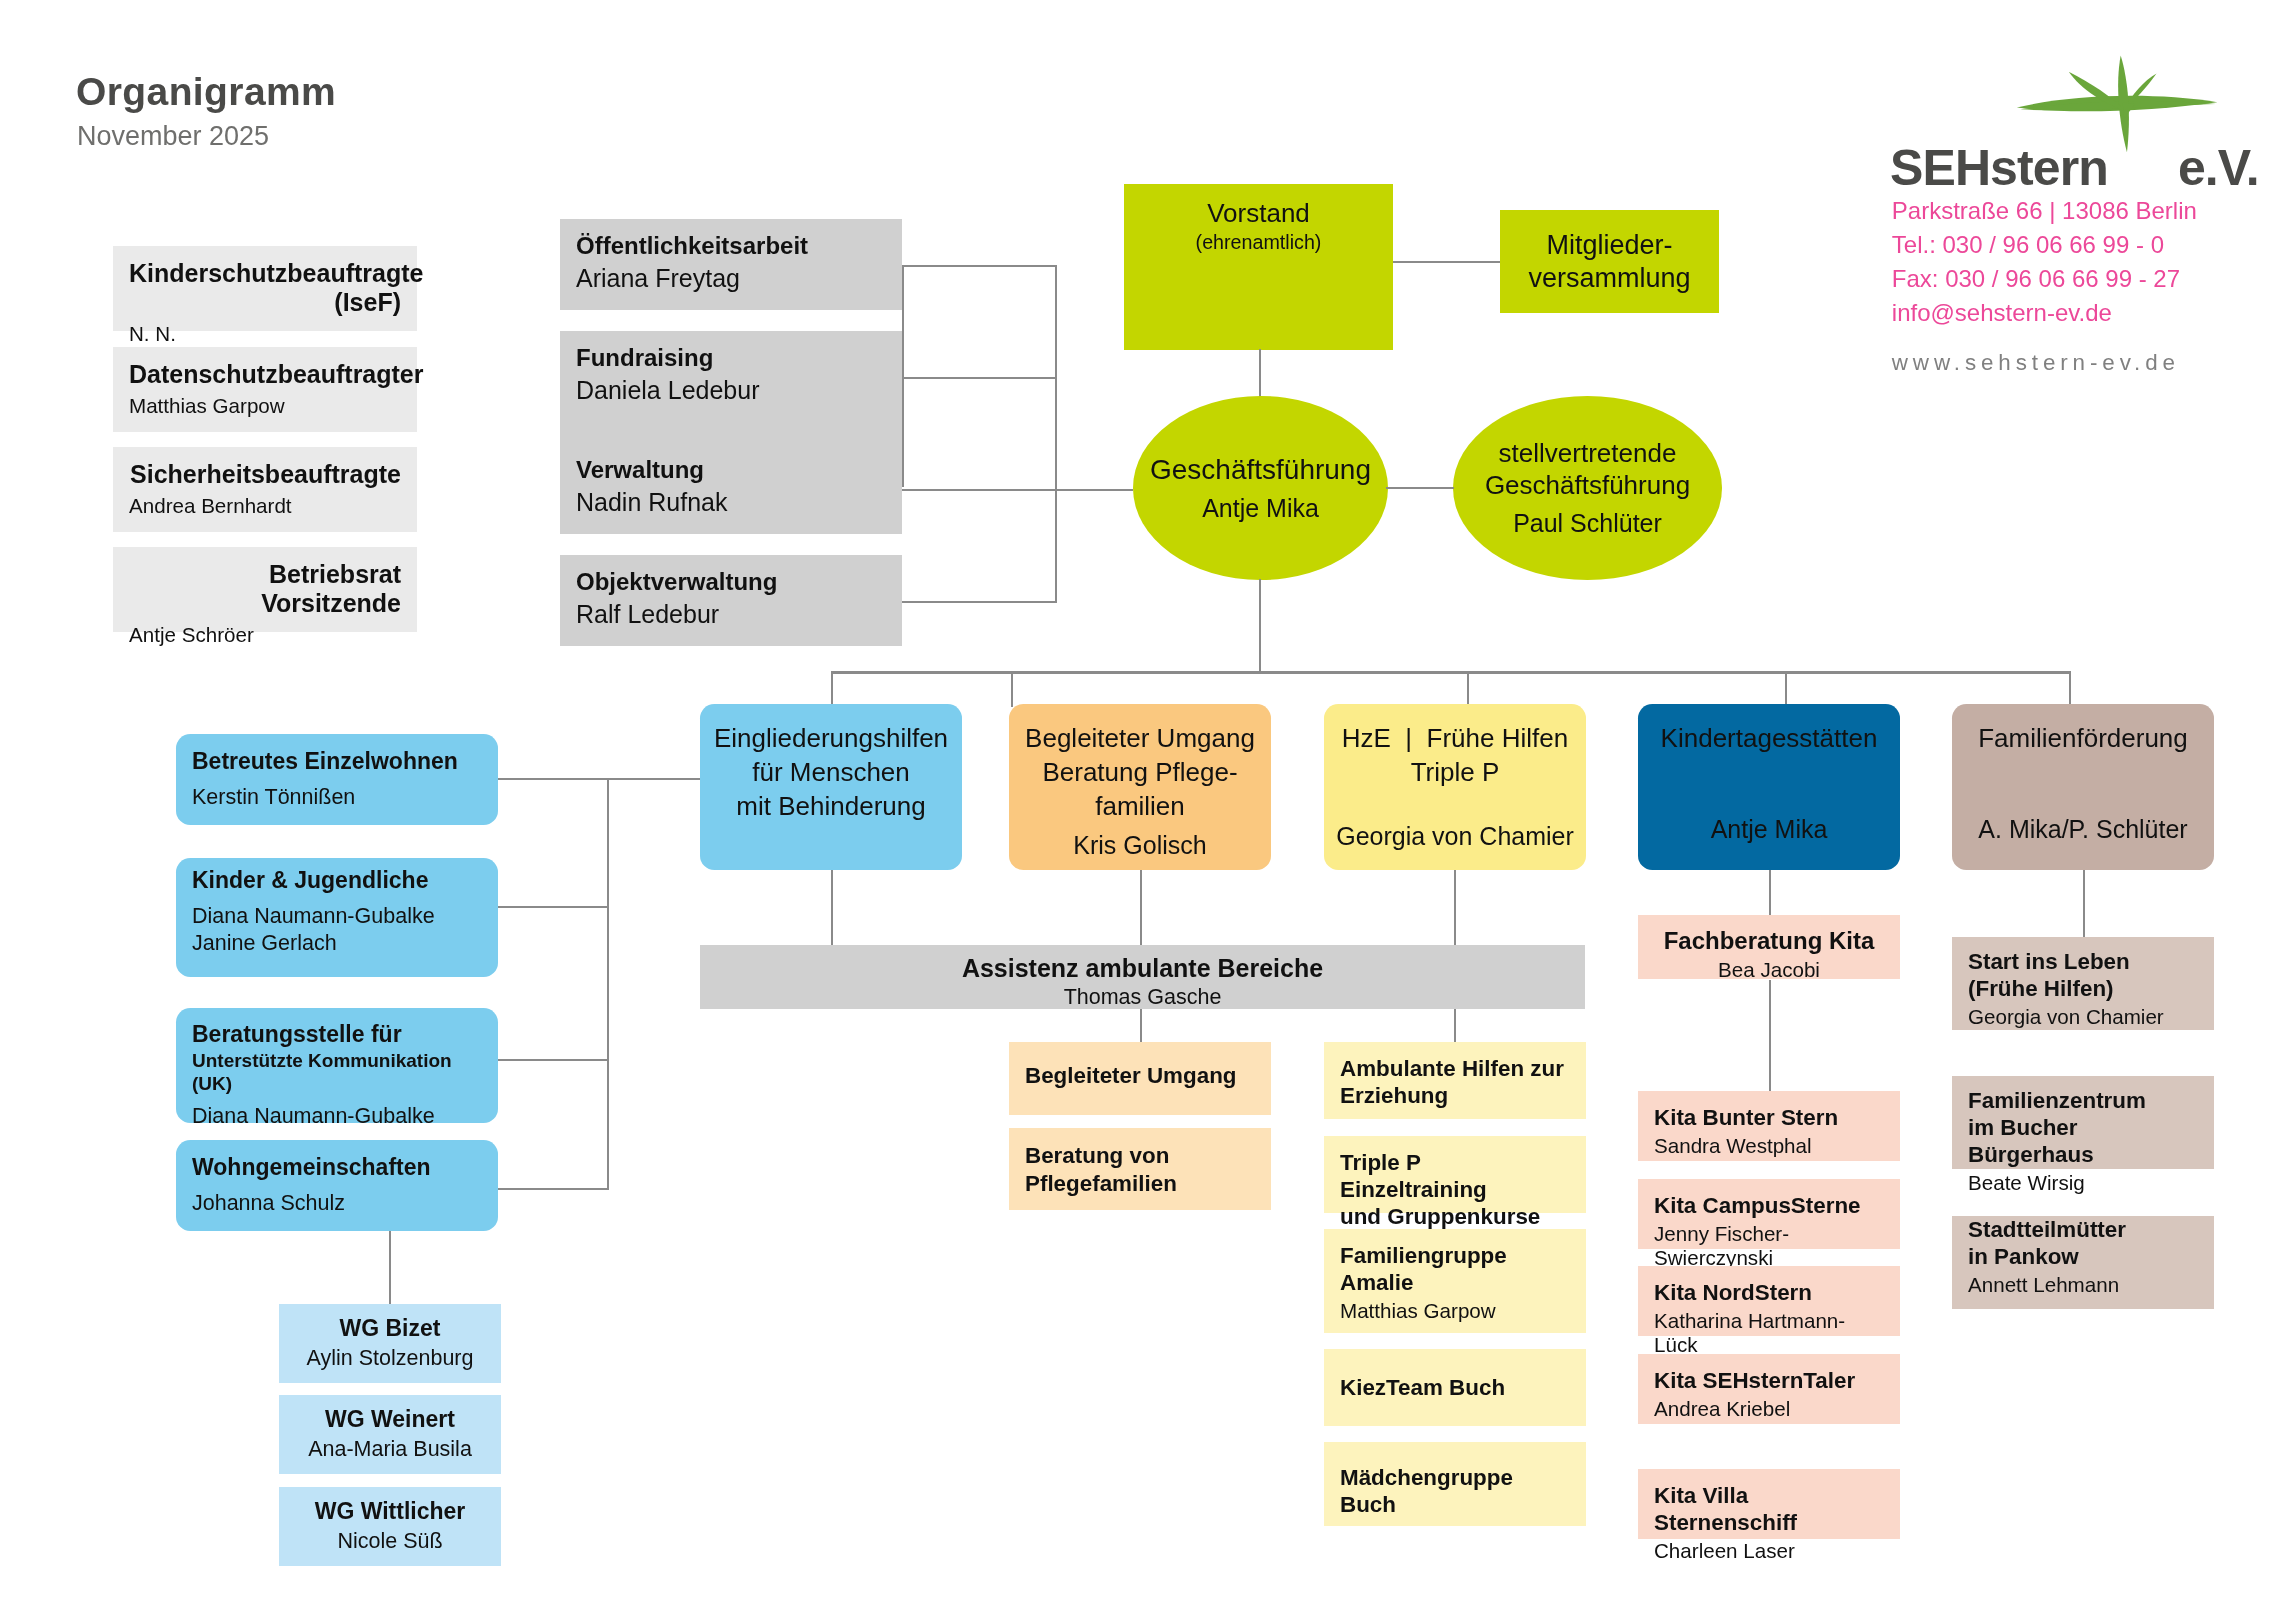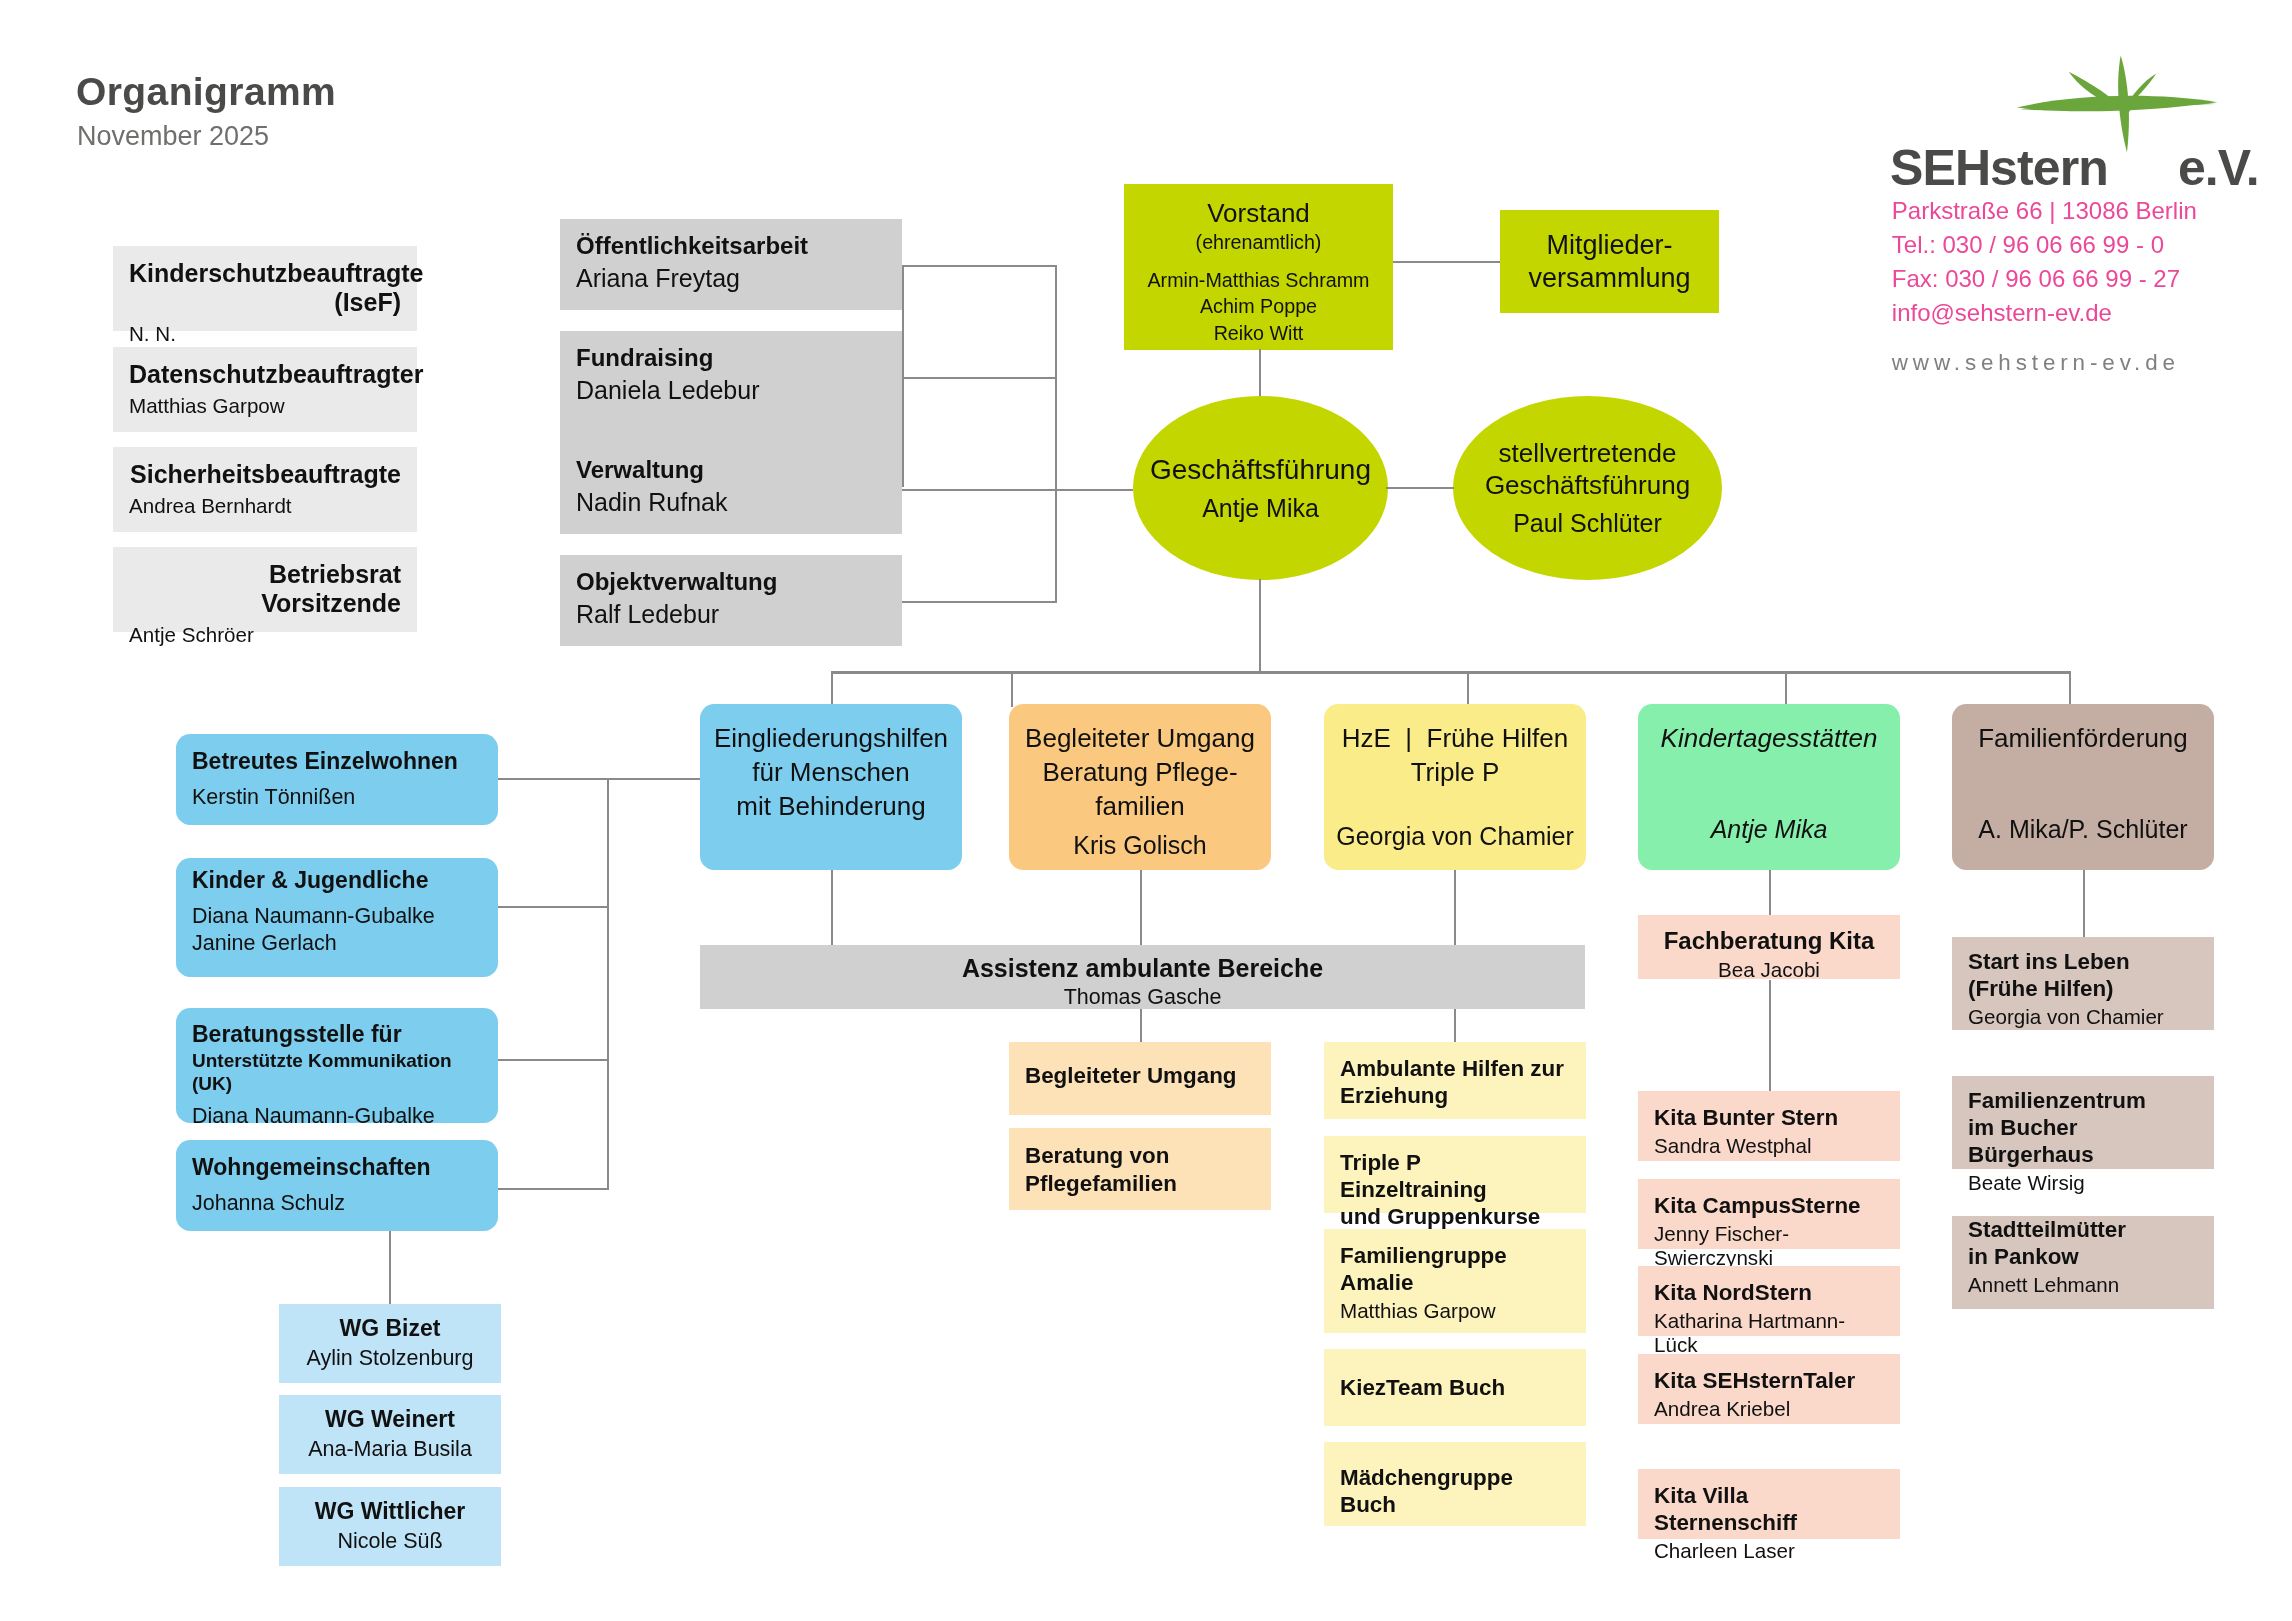--- a/index.html
+++ b/index.html
@@ -26,21 +26,21 @@
 
   .gray{background:#eaeaea;}
   .gray-d{background:#d0d0d0;}
   .green{background:#c3d600;}
   .blue{background:#7ccdee;}
   .blue-l{background:#bfe3f7;}
   .orange{background:#fac87f;}
   .orange-l{background:#fde2b8;}
   .yellow{background:#fbec8a;}
   .yellow-l{background:#fdf3bd;}
-  .red{background:#86efac;font-style:italic;}
+  .red{background:#0369a1;}
   .red-l{background:#fad8ca;}
   .brown{background:#c4aea4;}
   .brown-l{background:#d7c6bd;}
   .rounded{border-radius:14.3px;}
 
   
   .info{ }
   .info .t{font-size:25px;text-align:right;}
   .info .s{font-size:20.6px;font-weight:normal;margin-top:4.5px;}
 
@@ -142,25 +142,20 @@
 <div class="ln abs" style="left:902px;top:265px;width:1.8px;height:222px;"></div>
 <div class="ln abs" style="left:902px;top:265px;width:154px;height:1.8px;"></div>
 <div class="ln abs" style="left:902px;top:377px;width:154px;height:1.8px;"></div>
 <div class="ln abs" style="left:902px;top:489px;width:231px;height:1.8px;"></div>
 <div class="ln abs" style="left:902px;top:601px;width:154px;height:1.8px;"></div>
 <div class="ln abs" style="left:1055px;top:265px;width:1.8px;height:338px;"></div>
 
 <div class="abs green ctr" id="vorstand">
   <div class="t">Vorstand</div>
   <div class="sub">(ehrenamtlich)</div>
-  <div class="names">
-    <div>Armin-Matthias Schramm</div>
-    <div>Achim Poppe</div>
-    <div>Reiko Witt</div>
-  </div>
 </div>
 
 <div class="abs green" id="mitglieder">
   <div class="t">Mitglieder-<br>versammlung</div>
 </div>
 <div class="ln abs" style="left:1393px;top:261px;width:107px;height:1.8px;"></div>
 
 <div class="ln abs" style="left:1259px;top:349px;width:1.8px;height:54px;"></div>
 
 <div class="abs green ellipse" id="gf">

